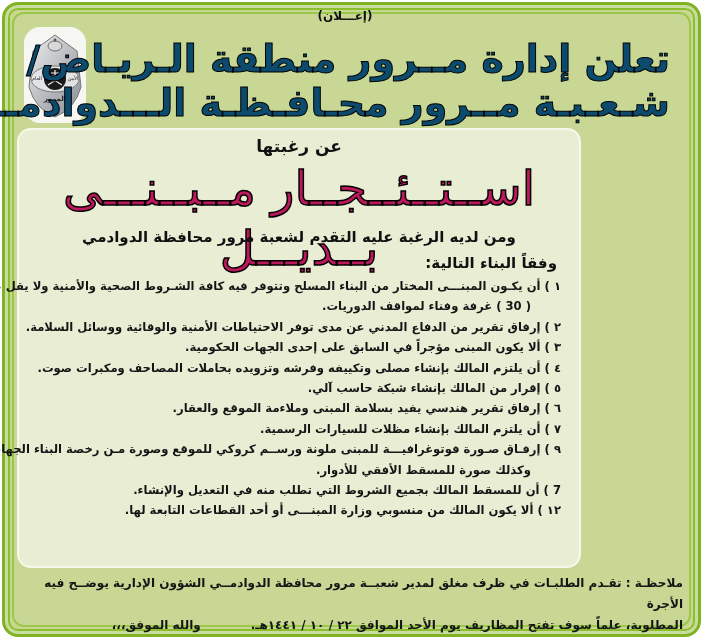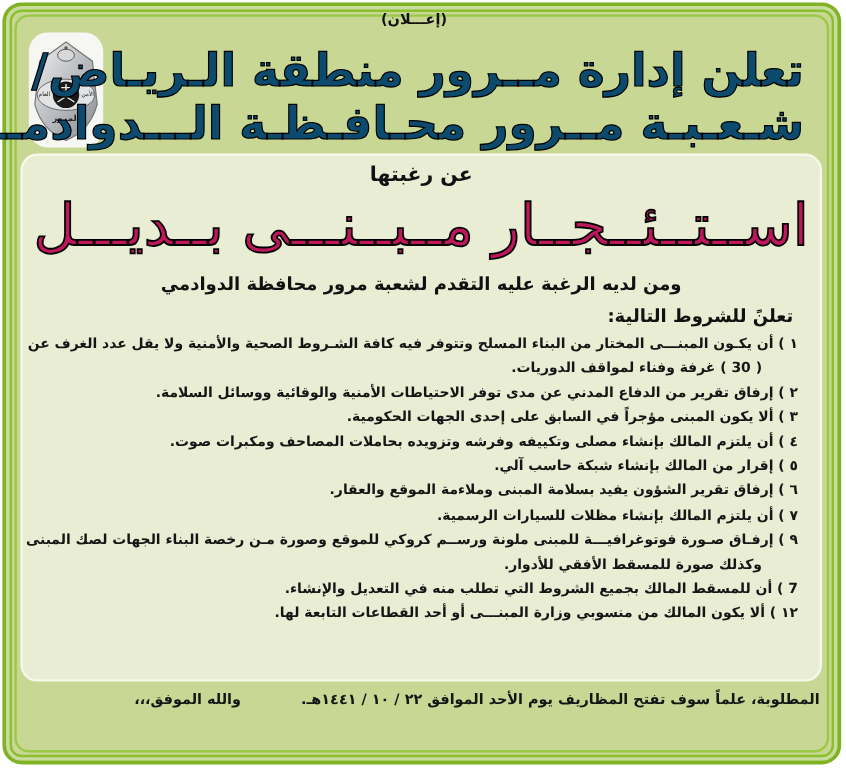--- a/index.html
+++ b/index.html
@@ -33,21 +33,21 @@
   .head-title {
     position:absolute; right:28px; top:32px; width:570px; direction:rtl; text-align:right;
     font-family:"DejaVu Sans", sans-serif;
     font-weight:bold; color:#0c4a6e;
     font-size:38px; line-height:44px;
     letter-spacing:1px;
     -webkit-text-stroke:1px #000;
   }
   .head-title div { white-space:nowrap; }
   .panel {
-    position:absolute; left:17px; top:128px; width:668px; height:440px;
+    position:absolute; left:17px; top:128px; width:564px; height:440px;
     background:#e8edd3;
     border:2px solid #f5f8ea;
     border-radius:14px;
     box-sizing:border-box;
   }
   .subtitle {
     position:absolute; top:6px; left:0; right:0; text-align:center;
     font-size:17px; font-weight:bold; color:#111; direction:rtl;
   }
   .big-title {
@@ -115,36 +115,37 @@
   <div class="head-title">
     <div>تعلن إدارة مــرور منطقة الـريـاض/</div>
     <div>شـعـبـة مــرور محـافـظـة الـــدوادمـــي</div>
   </div>
 </div>
 
 <div class="panel">
   <div class="subtitle">عن رغبتها</div>
   <div class="big-title">اســتــئــجــار مــبــنـــى بــديـــل</div>
   <div class="invite">ومن لديه الرغبة عليه التقدم لشعبة مرور محافظة الدوادمي</div>
-  <div class="cond-heading">تعلنً للشروط التالية:</div>
+  <div class="cond-heading">وفقاً البناء التالية:</div>
 
   <ul class="conditions">
     <li><span>١ )</span> <span>أن يكـون المبنـــى المختار من البناء المسلح وتتوفر فيه كافة الشـروط الصحية والأمنية ولا يقل عدد الغرف عن</span></li>
     <li class="cont">( 30 ) غرفة وفناء لمواقف الدوريات.</li>
     <li><span>٢ )</span> <span>إرفاق تقرير من الدفاع المدني عن مدى توفر الاحتياطات الأمنية والوقائية ووسائل السلامة.</span></li>
     <li><span>٣ )</span> <span>ألا يكون المبنى مؤجراً في السابق على إحدى الجهات الحكومية.</span></li>
     <li><span>٤ )</span> <span>أن يلتزم المالك بإنشاء مصلى وتكييفه وفرشه وتزويده بحاملات المصاحف ومكبرات صوت.</span></li>
     <li><span>٥ )</span> <span>إقرار من المالك بإنشاء شبكة حاسب آلي.</span></li>
-    <li><span>٦ )</span> <span>إرفاق تقرير الشؤون يفيد بسلامة المبنى وملاءمة الموقع والعقار.</span></li>
+    <li><span>٦ )</span> <span>إرفاق تقرير هندسي يفيد بسلامة المبنى وملاءمة الموقع والعقار.</span></li>
     <li><span>٧ )</span> <span>أن يلتزم المالك بإنشاء مظلات للسيارات الرسمية.</span></li>
     <li><span>٩ )</span> <span>إرفـاق صـورة فوتوغرافيـــة للمبنى ملونة ورســم كروكي للموقع وصورة مـن رخصة البناء الجهات لصك المبنى</span></li>
     <li class="cont">وكذلك صورة للمسقط الأفقي للأدوار.</li>
     <li><span>7 )</span> <span>أن للمسقط المالك بجميع الشروط التي تطلب منه في التعديل والإنشاء.</span></li>
     <li><span>١٢ )</span> <span>ألا يكون المالك من منسوبي وزارة المبنـــى أو أحد القطاعات التابعة لها.</span></li>
   </ul>
 </div>
 
 <div class="note">
+  <div>ملاحظـة : تقـدم الطلبـات في ظرف مغلق لمدير شعبــة مرور محافظة الدوادمــي الشؤون الإدارية يوضــح فيه الأجرة</div>
   <div class="row2">
     <span>المطلوبة، علماً سوف تفتح المظاريف يوم الأحد  الموافق ٢٢ / ١٠ / ١٤٤١هـ.</span>
     <span>والله الموفق،،،</span>
   </div>
 </div>
 
 </body></html>

